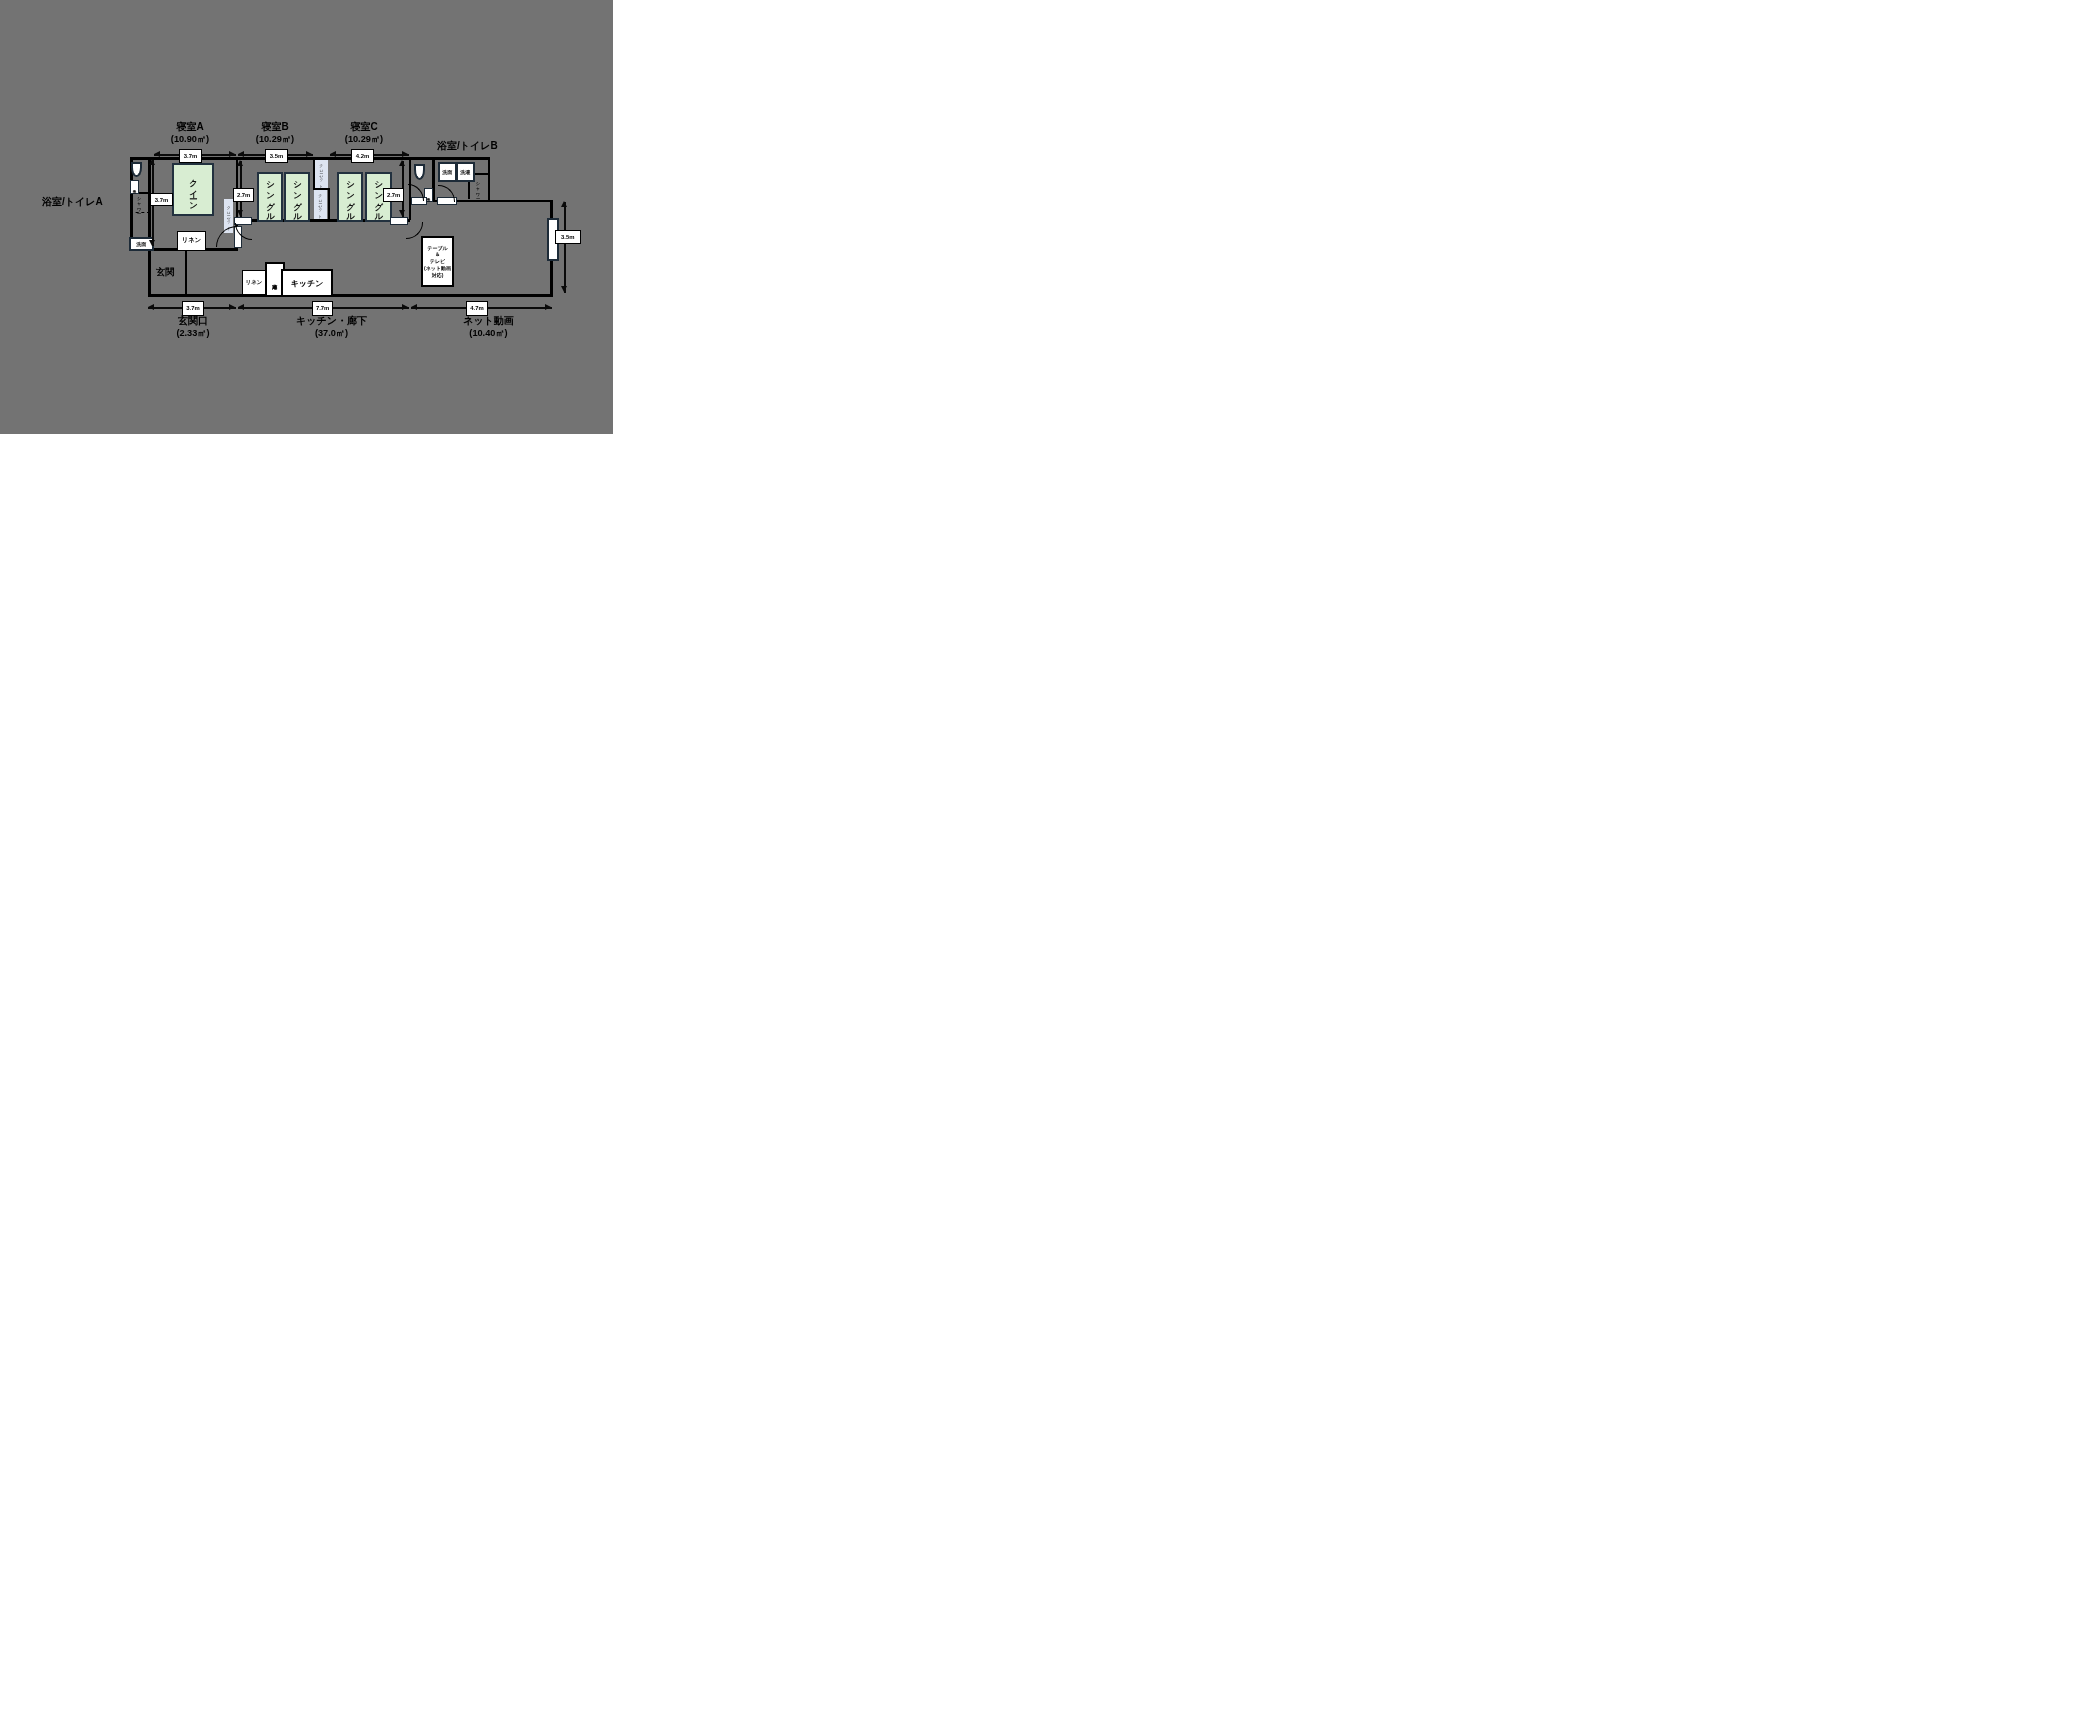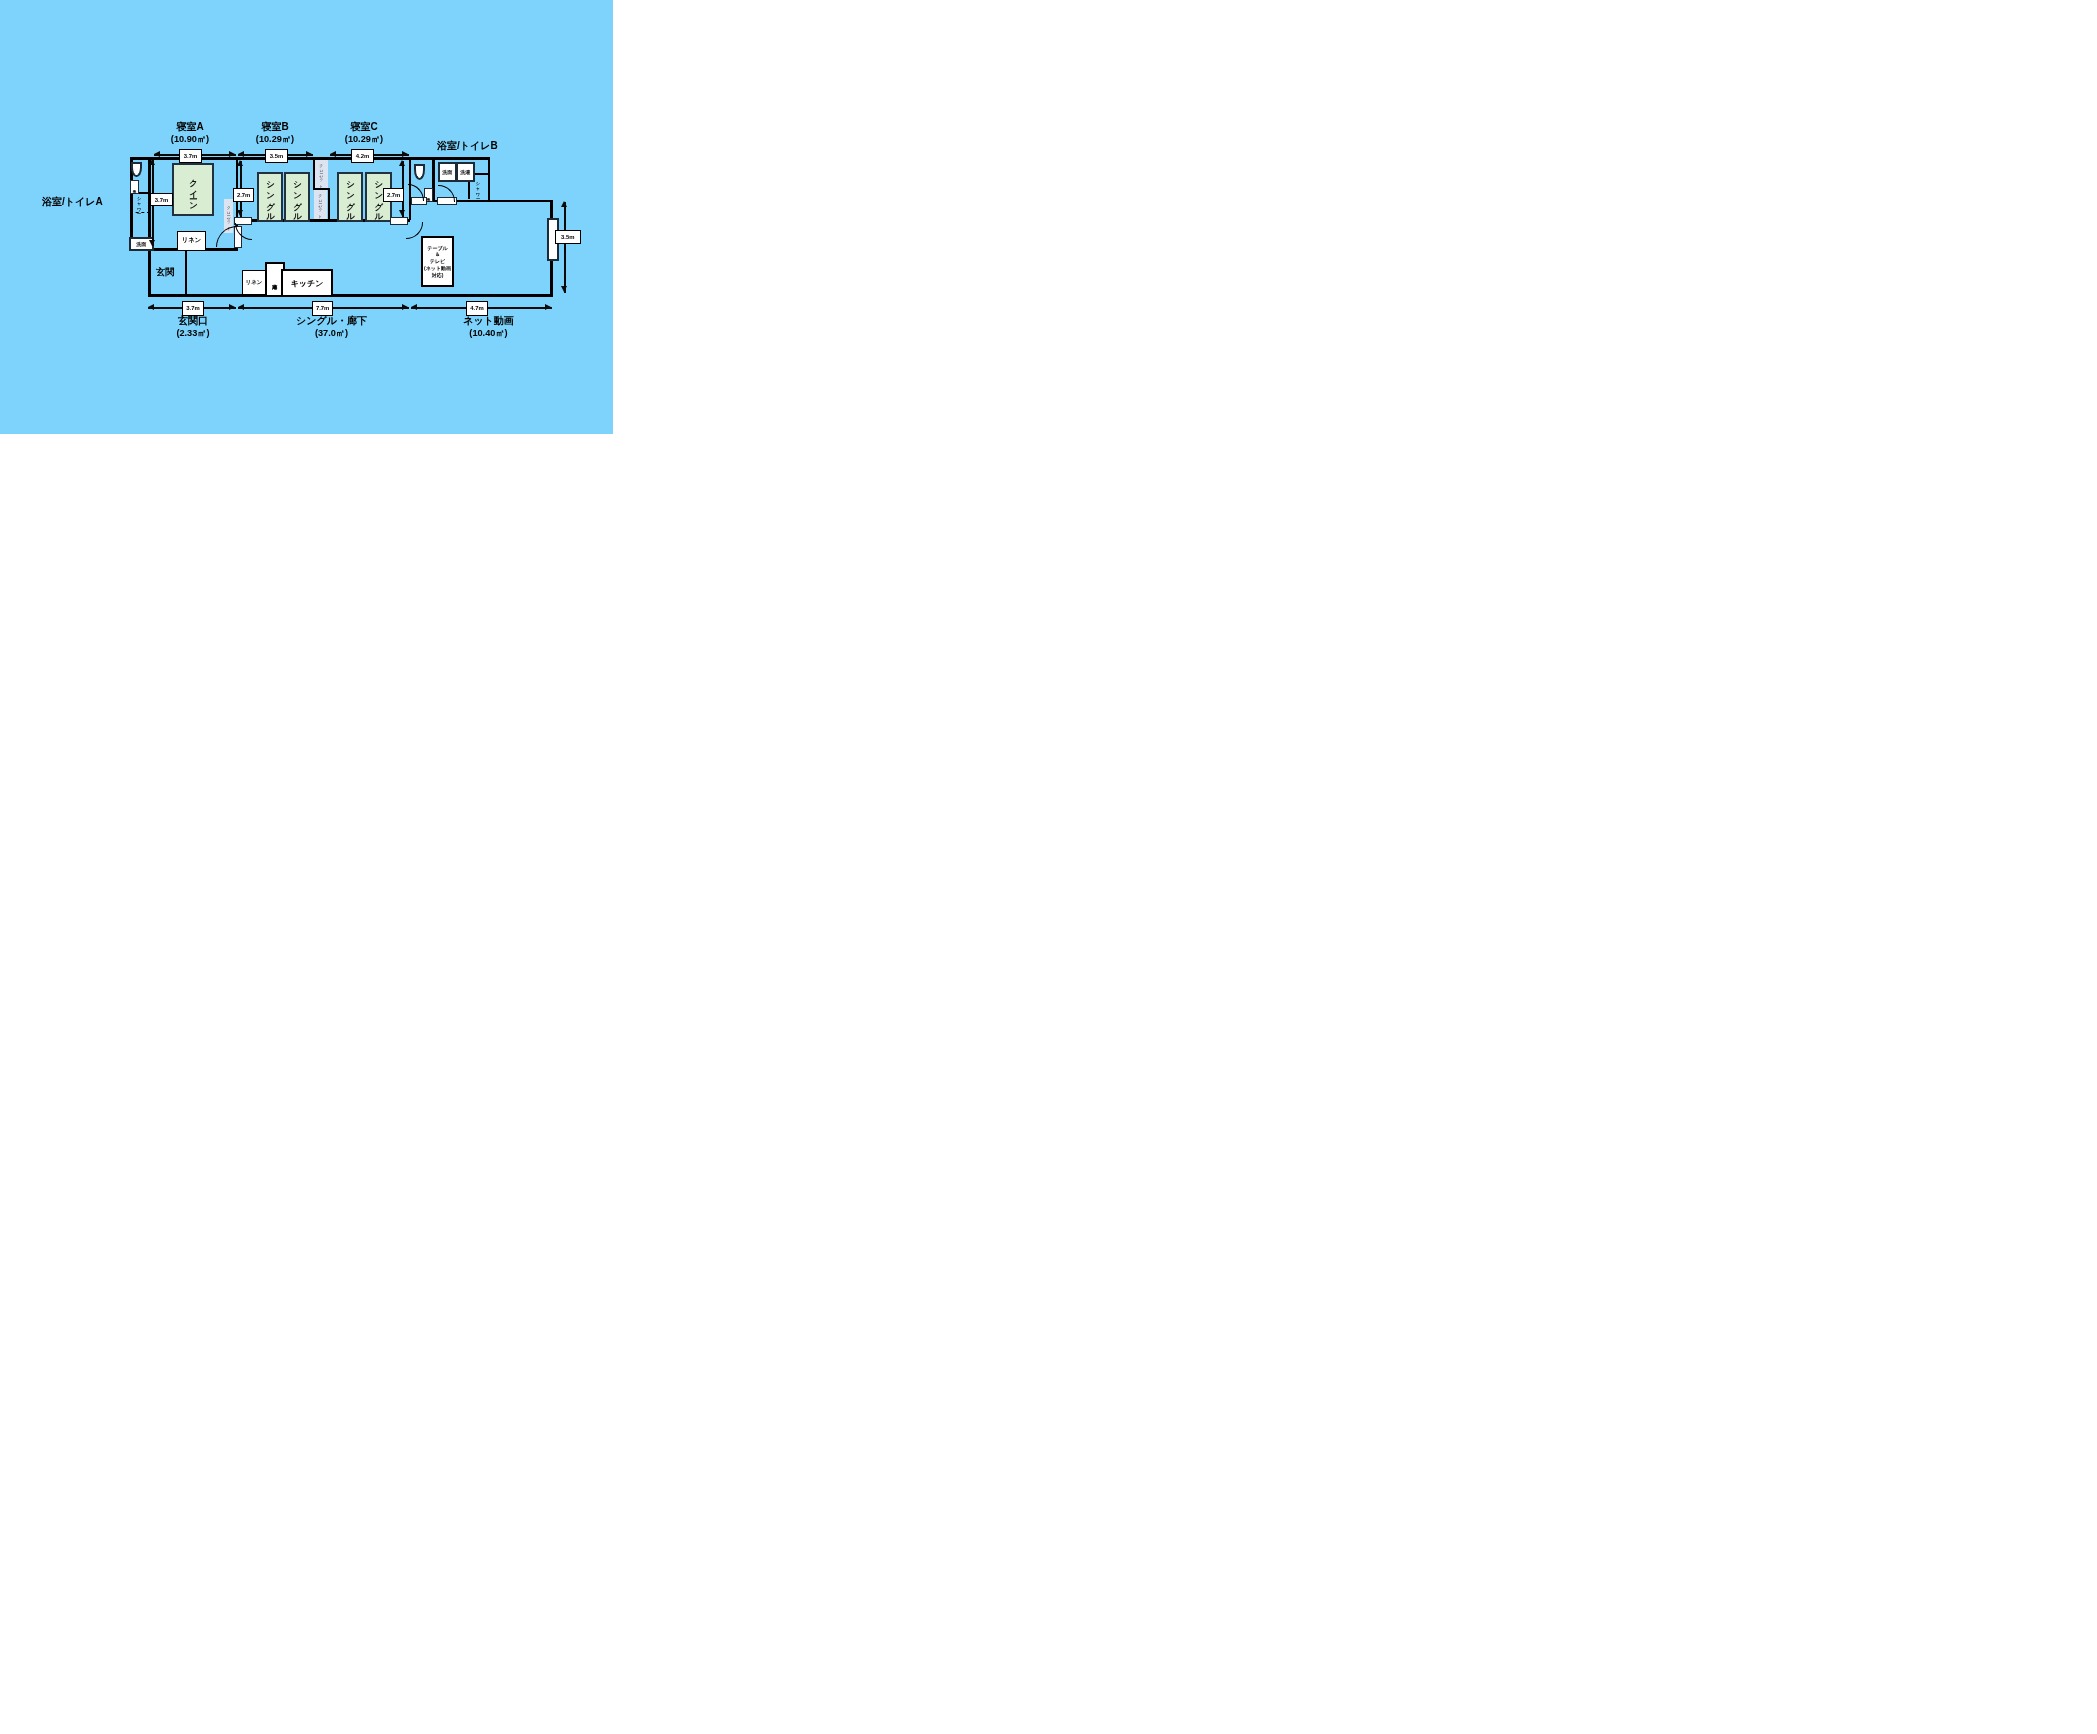--- a/index.html
+++ b/index.html
@@ -1,17 +1,17 @@
 <!DOCTYPE html>
 <html style="font-size:6.7px"><head>
 <meta charset="utf-8">
 <style>
   html,body{margin:0;padding:0;background:#fff;}
   body{font-family:"Liberation Sans","DejaVu Sans",sans-serif;color:#000;}
-  .canvas{position:relative;width:613px;height:434px;background:#7dd3fc;overflow:hidden;}
+  .canvas{position:relative;width:613px;height:434px;background:#737373;overflow:hidden;}
   .wall{position:absolute;background:#000;}
   .wall-dash{position:absolute;border-top:1.7px dashed #000;}
   
   .bed{position:absolute;background:#d8edd2;border:2.1px solid #22313f;display:flex;align-items:center;justify-content:center;}
   .bed span{writing-mode:vertical-rl;font-weight:bold;font-size:8.4px;letter-spacing:1.3px;color:#111;}
   .closet{position:absolute;background:#dde4f1;display:flex;align-items:center;justify-content:center;}
   .closet span{writing-mode:vertical-rl;font-size:3.8px;letter-spacing:0.8px;color:#222;}
   .whitebox{position:absolute;background:#fff;border:1.7px solid #000;display:flex;align-items:center;justify-content:center;font-weight:bold;}
   .navybox{position:absolute;background:#fff;border:2.1px solid #1d2b38;display:flex;align-items:center;justify-content:center;font-weight:bold;color:#111;}
   .navybox.vert span{writing-mode:vertical-rl;}
@@ -62,21 +62,21 @@
     <div class="l2">(10.29㎡)</div>
   </div>
   <div class="sidelabel" style="left:437px;top:139px;">浴室/トイレB</div>
   <div class="sidelabel" style="left:42px;top:195px;">浴室/トイレA</div>
   <div class="sidelabel" style="left:156px;top:266px;font-size:9.2px;">玄関</div>
   <div class="roomtitle" style="left:151px;top:315px;width:84px;">
     <div class="l1">玄関口</div>
     <div class="l2">(2.33㎡)</div>
   </div>
   <div class="roomtitle" style="left:273px;top:315px;width:117px;">
-    <div class="l1">シングル・廊下</div>
+    <div class="l1">キッチン・廊下</div>
     <div class="l2">(37.0㎡)</div>
   </div>
   <div class="roomtitle" style="left:436px;top:315px;width:105px;">
     <div class="l1">ネット動画</div>
     <div class="l2">(10.40㎡)</div>
   </div>
 
   <div class="wall" style="left:130px;top:157px;width:360px;height:2.5px;"></div>
   <div class="wall" style="left:130px;top:157px;width:2.5px;height:94px;"></div>
   <div class="wall" style="left:148px;top:157px;width:2.5px;height:94px;"></div>

